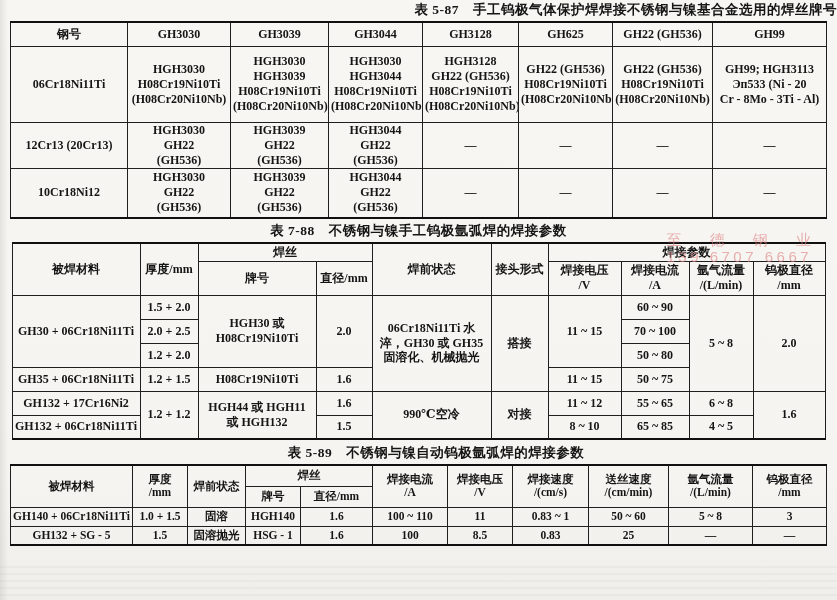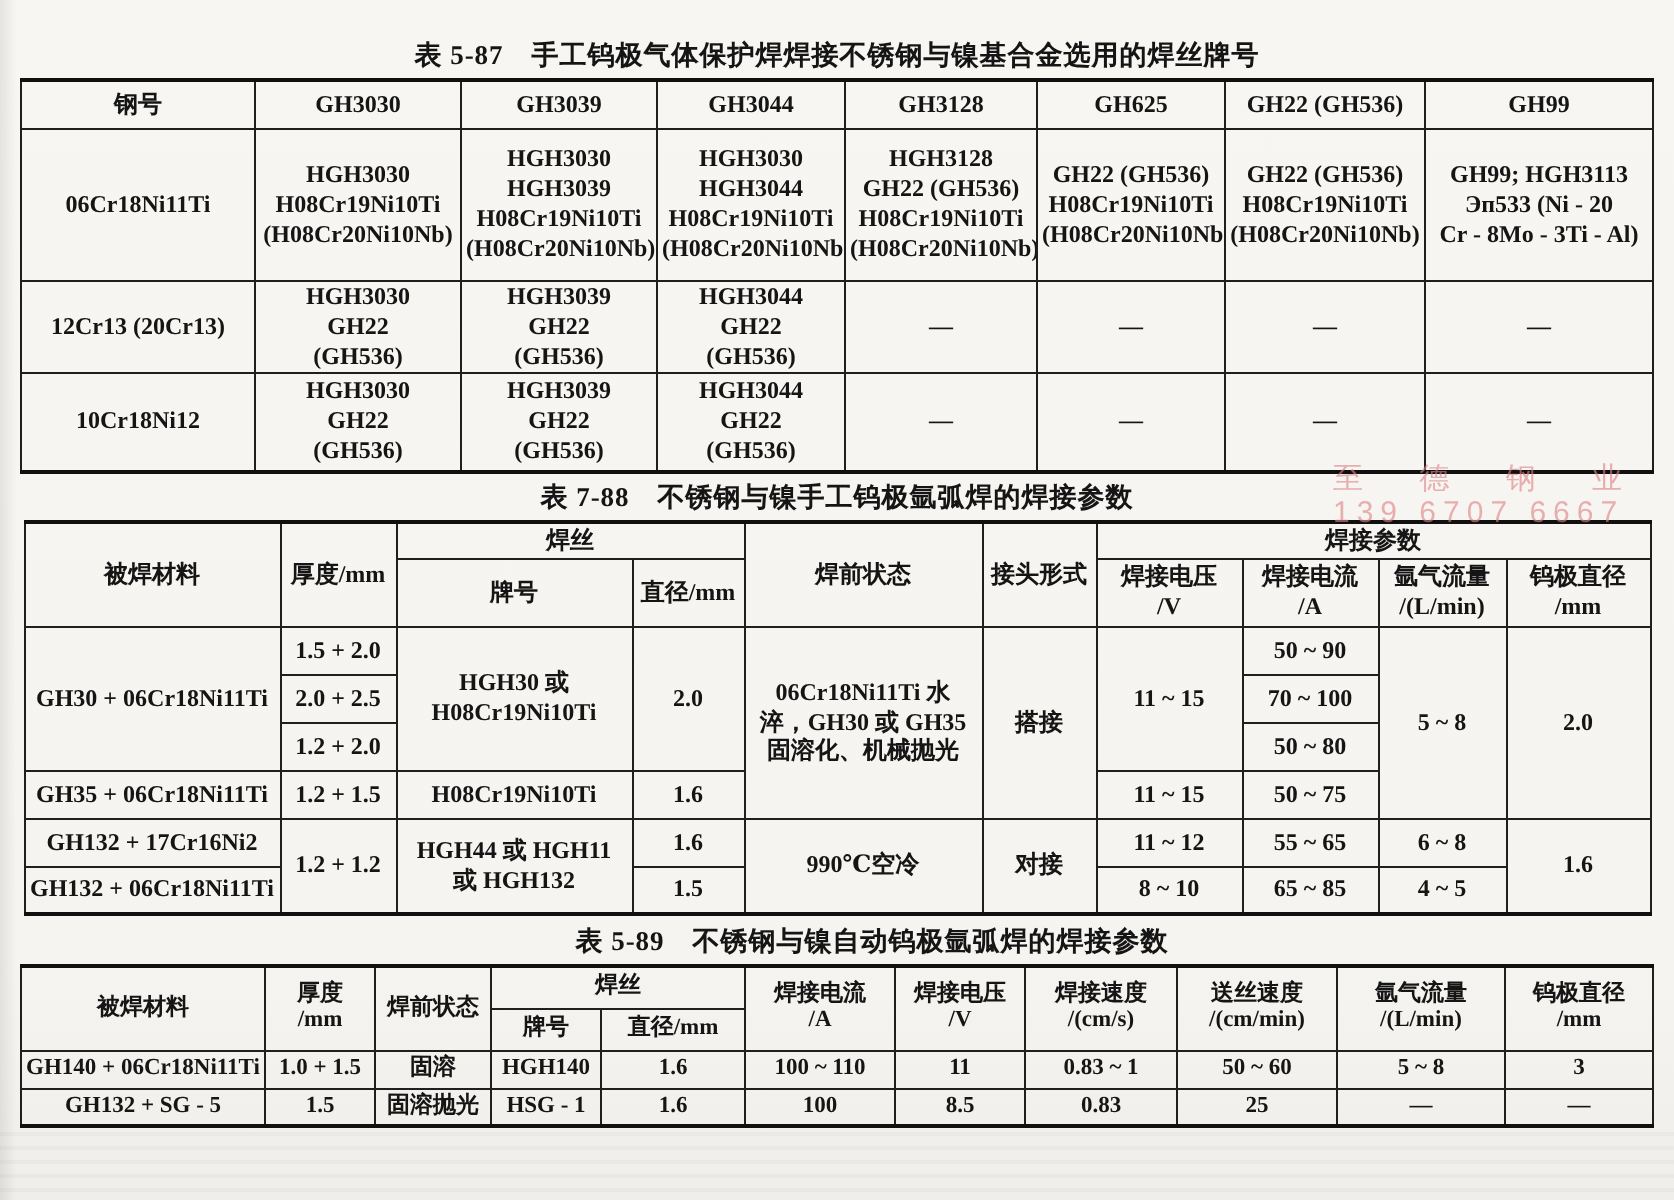--- a/index.html
+++ b/index.html
@@ -7,21 +7,21 @@
     width:837px;height:600px;overflow:hidden;position:relative;
     background:#f6f5f1;
     font-family:"Liberation Serif","DejaVu Serif",serif;
     color:#151515;
   }
   .page{position:absolute;inset:0;background:linear-gradient(180deg,#f7f6f2 0%,#f5f4f0 80%,#efeeea 100%);}
   .doc-title{
     text-align:center;font-weight:bold;font-size:13.5px;line-height:17px;
     font-family:"Liberation Serif","DejaVu Serif",serif;letter-spacing:.5px;
   }
-  .t1{margin-top:19px;}
+  .t1{margin-top:1px;text-align:right;}
   .t2{margin-top:3px;}
   .t3{margin-top:4px;margin-left:35px;}
   table{
     border-collapse:collapse;table-layout:fixed;margin:3px auto 0 auto;
     background:transparent;
   }
   table{border:1px solid #1a1a1a;border-top:2.5px solid #101010;border-bottom:2.5px solid #101010;}
   th,td{
     border:1px solid #1f1f1f;
     text-align:center;vertical-align:middle;
@@ -182,21 +182,21 @@
       <td rowspan="3">GH30 + 06Cr18Ni11Ti</td>
       <td>1.5 + 2.0</td>
       <td rowspan="3">HGH30 或
 H08Cr19Ni10Ti</td>
       <td rowspan="3">2.0</td>
       <td rowspan="4">06Cr18Ni11Ti 水
 淬，GH30 或 GH35
 固溶化、机械抛光</td>
       <td rowspan="4">搭接</td>
       <td rowspan="3">11 ~ 15</td>
-      <td>50 ~ 90</td>
+      <td>60 ~ 90</td>
       <td rowspan="4">5 ~ 8</td>
       <td rowspan="4">2.0</td>
     </tr>
     <tr style="height:24px">
       <td>2.0 + 2.5</td>
       <td>70 ~ 100</td>
     </tr>
     <tr style="height:24px">
       <td>1.2 + 2.0</td>
       <td>50 ~ 80</td>

